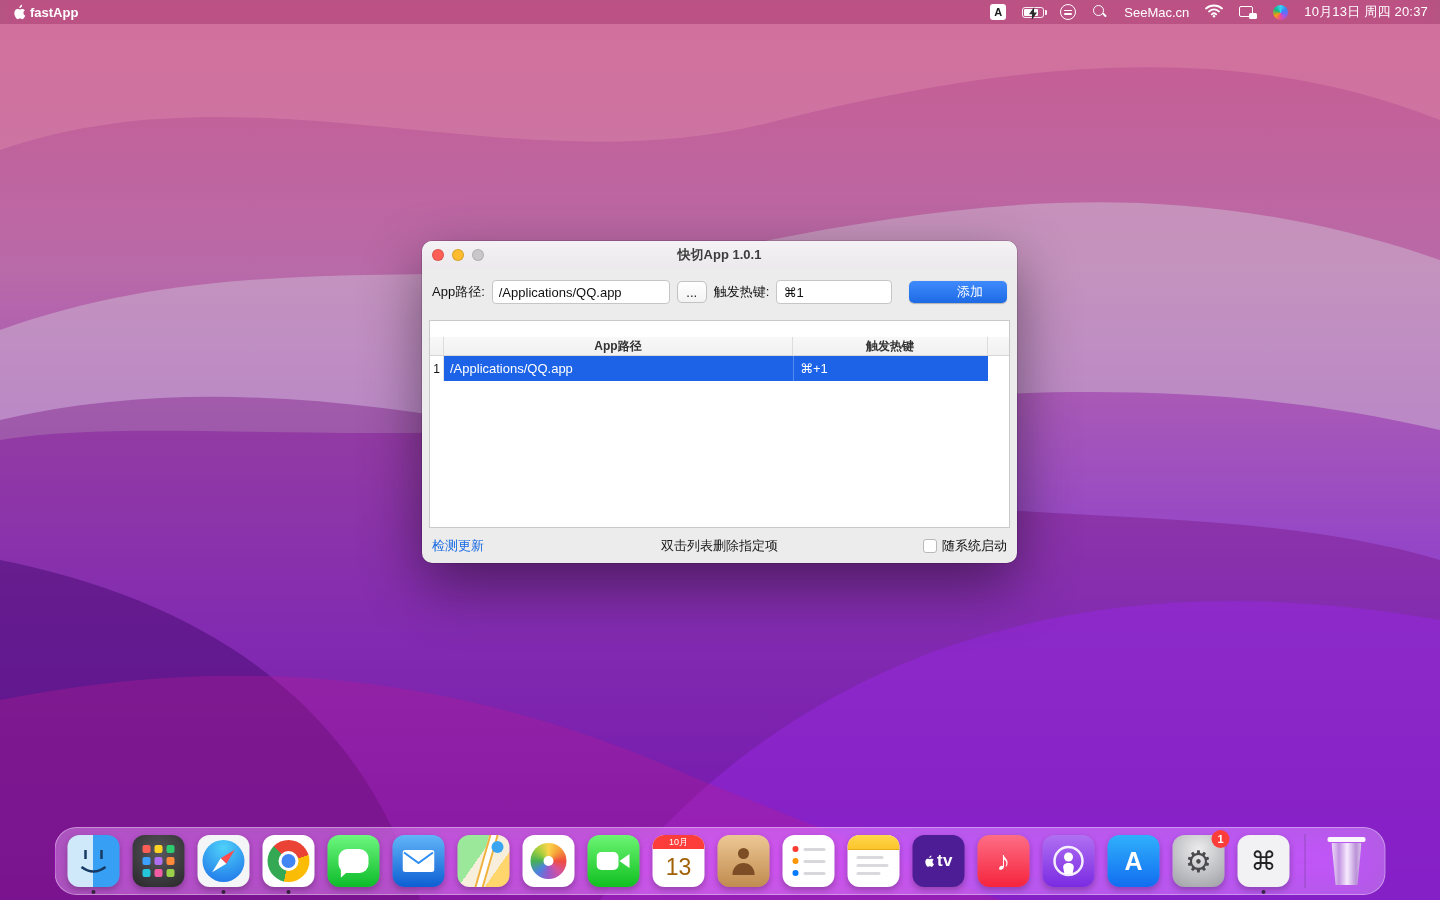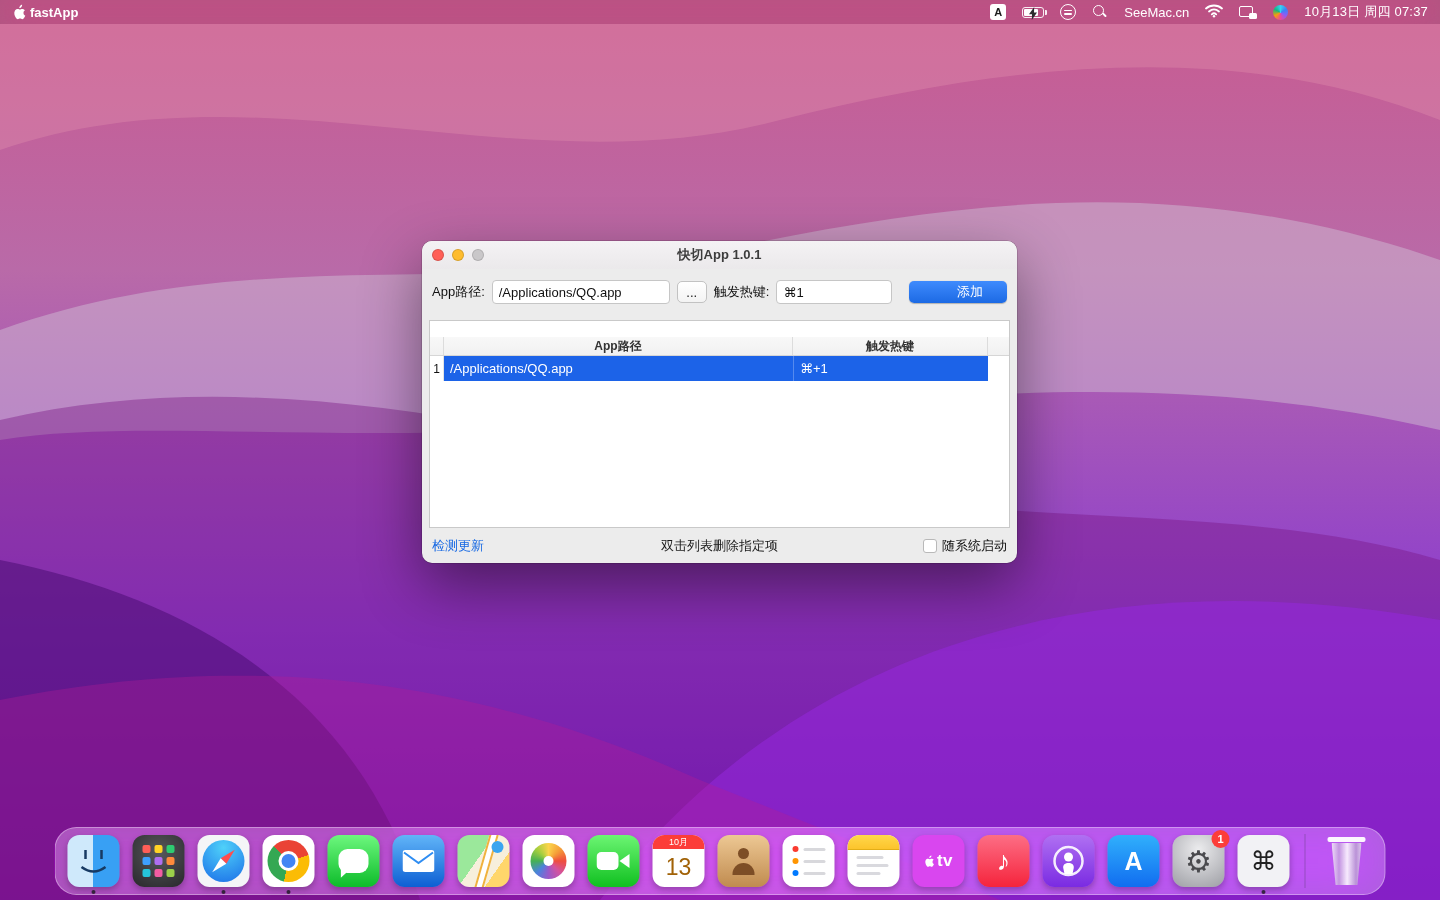--- a/index.html
+++ b/index.html
@@ -146,21 +146,21 @@
   .ic-reminders { background:#fff; flex-direction:column; align-items:flex-start;
     justify-content:center; gap:6px; padding-left:10px; }
   .rem { display:flex; align-items:center; gap:5px; }
   .rem i { width:6px; height:6px; border-radius:50%; }
   .rem b { width:22px; height:3px; background:#d8d8dc; border-radius:2px; }
   .ic-notes { background:#fff; flex-direction:column; justify-content:flex-start; }
   .notes-top { width:100%; height:15px; background:linear-gradient(#ffd84b,#fcc42c);
     border-bottom:1px solid #e3ae17; }
   .notes-body { flex:1; width:100%; padding:6px 9px; display:flex; flex-direction:column; gap:5px; }
   .notes-body span { height:3px; background:#d9d9de; border-radius:2px; }
-  .ic-appletv { background:#d946ef; color:#fff; gap:2px; }
+  .ic-appletv { background:#4c1d95; color:#fff; gap:2px; }
   .tv-label { font-size:17px; font-weight:bold; letter-spacing:0.5px; }
   .ic-music { background:linear-gradient(#fd6e85,#f5243c); color:#fff; font-size:27px; }
   .ic-podcasts { background:linear-gradient(#b070f2,#7a2be2); }
   .ic-appstore { background:linear-gradient(#30b0fc,#116df0); color:#fff;
     font-size:25px; font-weight:bold; }
   .ic-settings { background:radial-gradient(circle at 50% 28%, #ececee, #9d9ea4);
     color:#4a4a4e; font-size:30px; }
   .badge { position:absolute; top:-5px; right:-5px; min-width:18px; height:18px; padding:0 4px;
     border-radius:9px; background:#fc3d39; color:#fff; font-size:11px; font-weight:bold;
     display:flex; align-items:center; justify-content:center; z-index:2; }
@@ -223,21 +223,21 @@
     <span>
       <svg width="18" height="14" viewBox="0 0 18 14" fill="none" stroke="#fff" stroke-width="1.8" stroke-linecap="round">
         <path d="M1 4.5 C5.5 0.5 12.5 0.5 17 4.5"></path>
         <path d="M4 7.5 C7 5 11 5 14 7.5"></path>
         <path d="M6.8 10.3 C8 9.2 10 9.2 11.2 10.3"></path>
         <circle cx="9" cy="12.2" r="1.2" fill="#fff" stroke="none"></circle>
       </svg>
     </span>
     <span class="mb-disp"></span>
     <span class="mb-color"></span>
-    <span class="mb-time">10月13日 周四 07:37</span>
+    <span class="mb-time">10月13日 周四 20:37</span>
   </div>
 </div>
 
 <div class="window">
   <div class="titlebar">
     <div class="lights">
       <span class="light red"></span>
       <span class="light yellow"></span>
       <span class="light gray"></span>
     </div>

